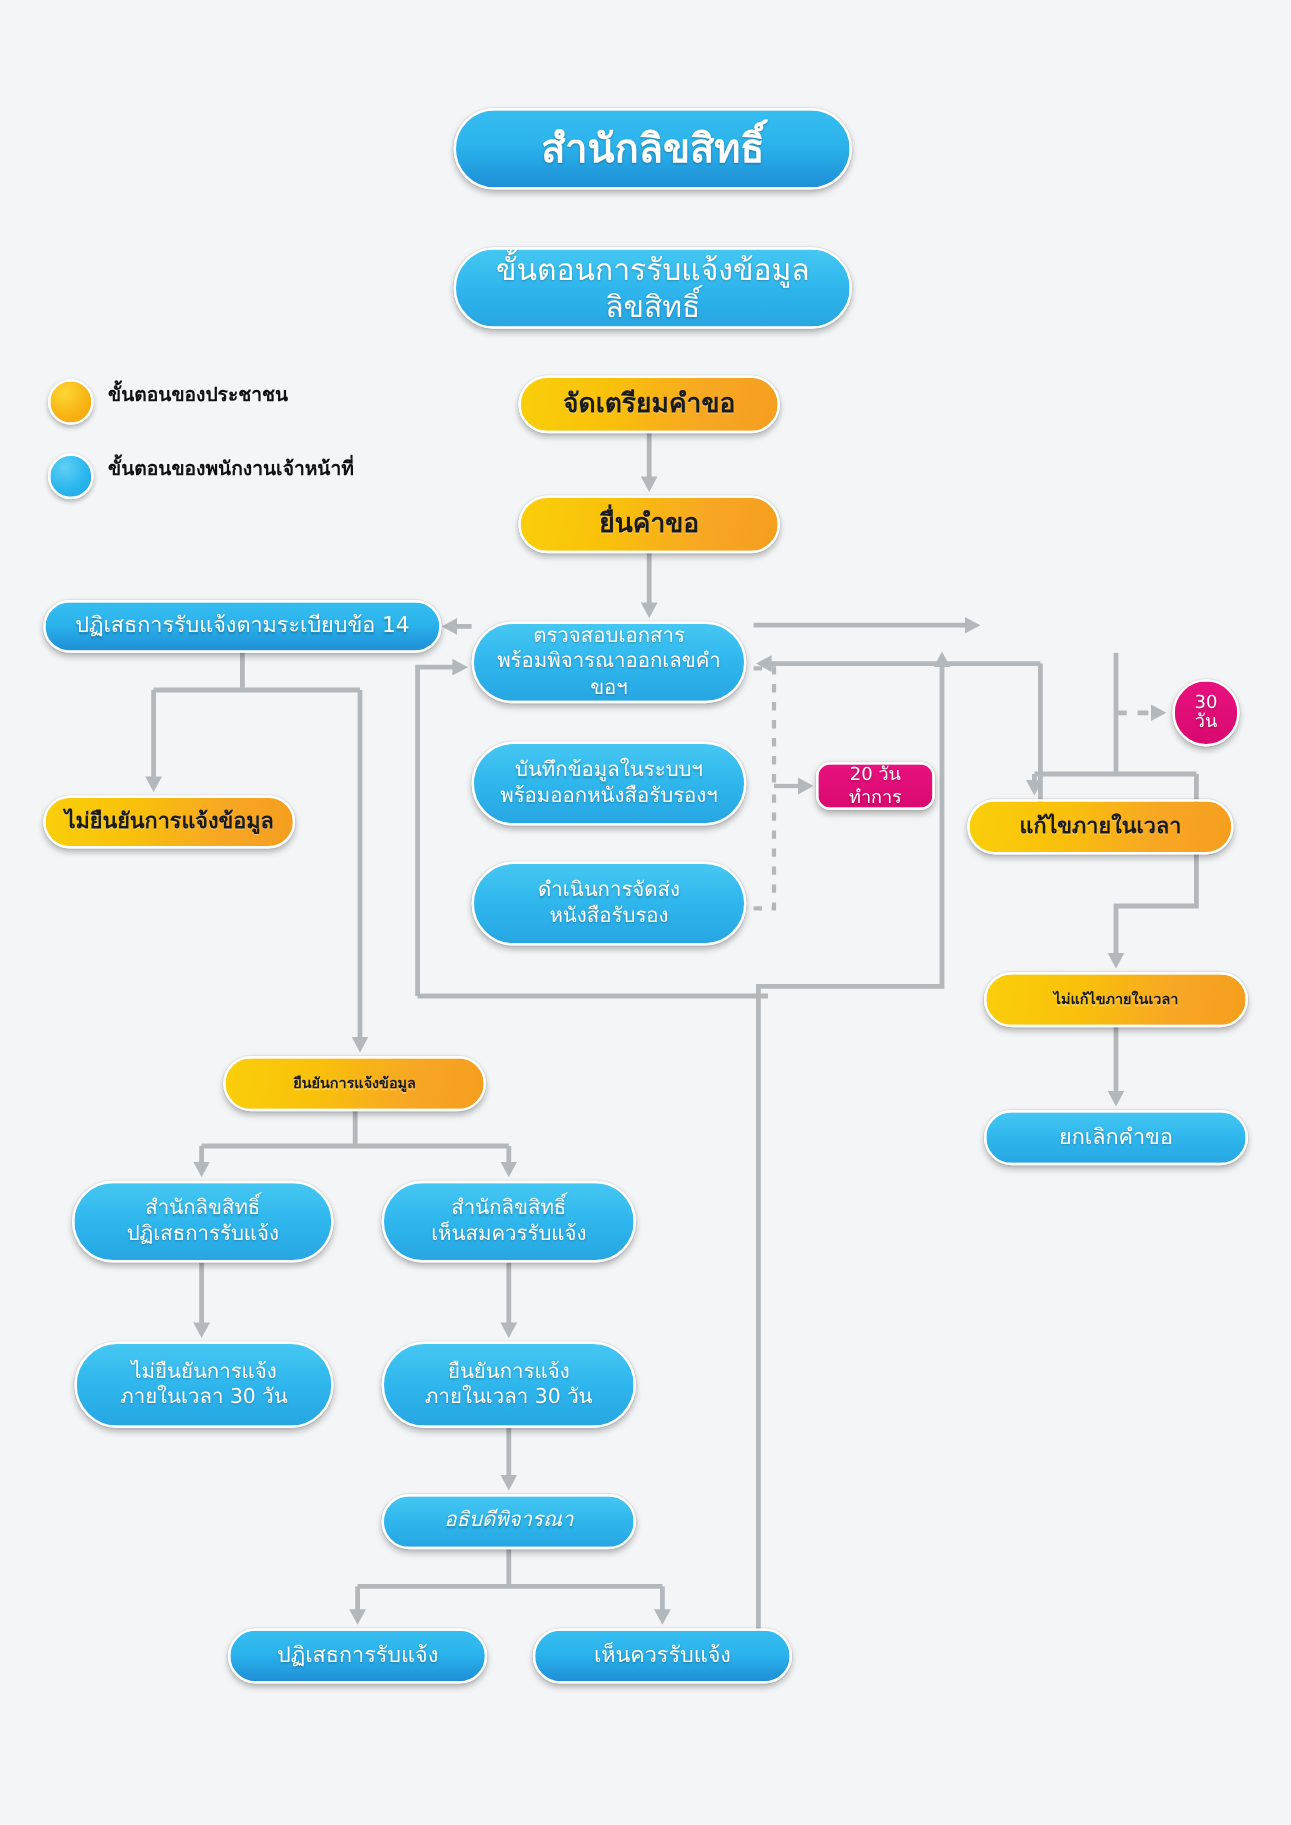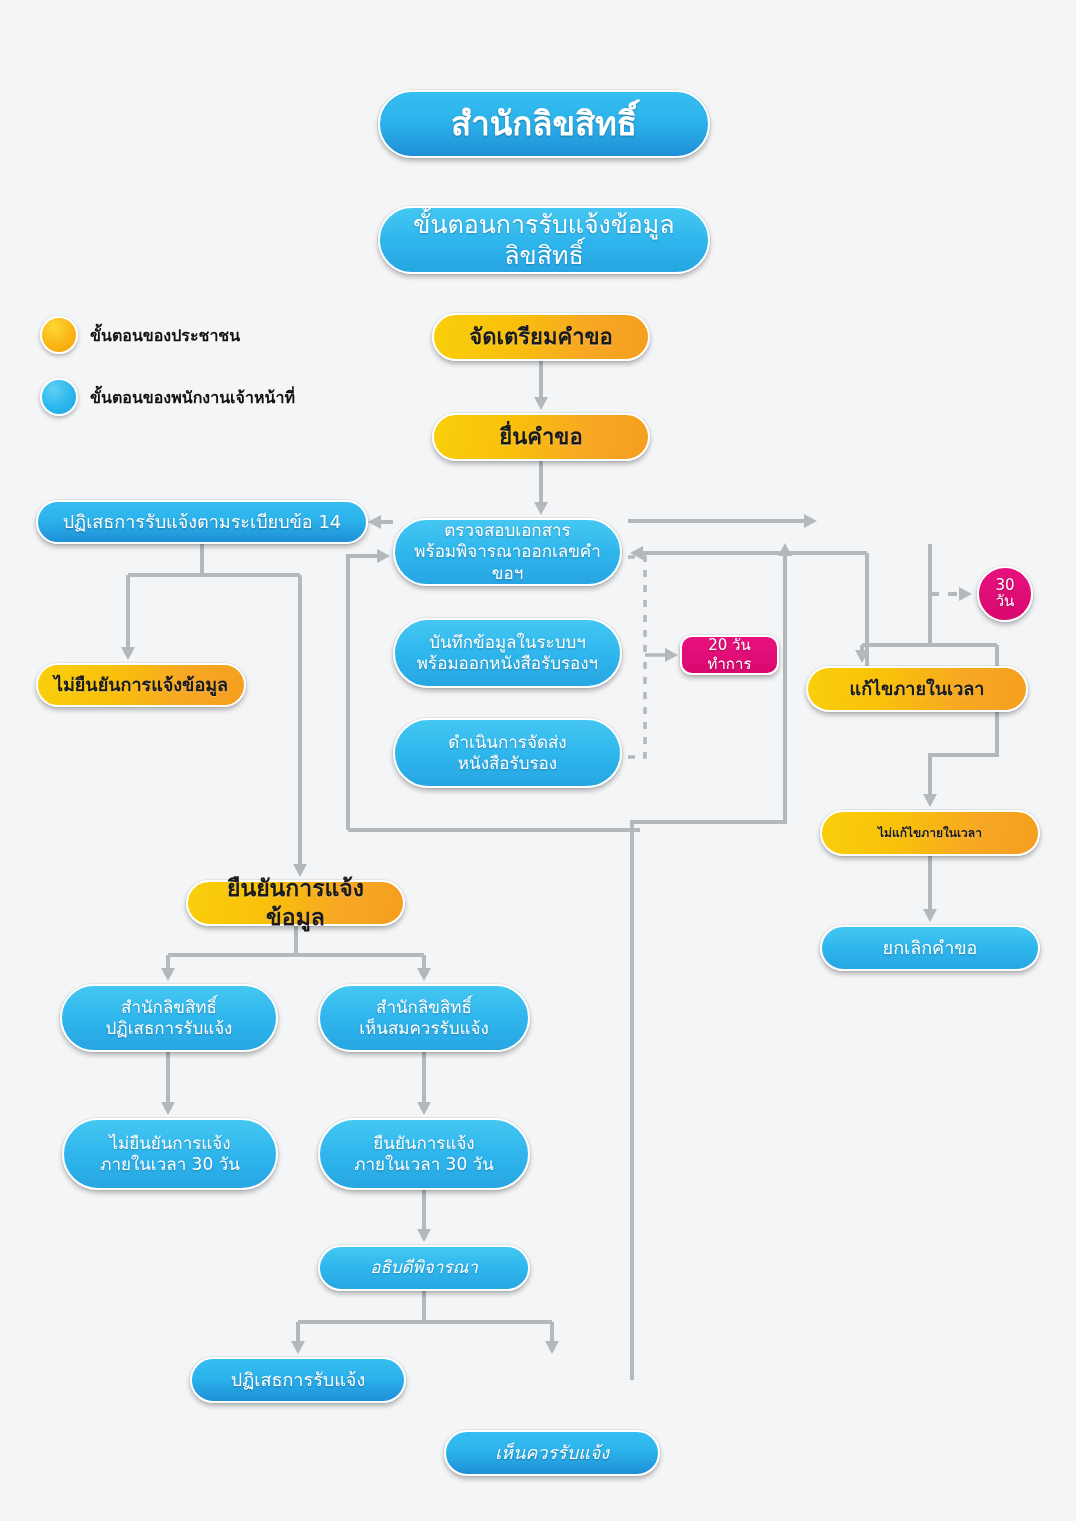--- a/index.html
+++ b/index.html
@@ -55,45 +55,45 @@
   
   #n-prepare{left:432px;top:313px;width:218px;height:48px;font-size:22px;}
   #n-submit{left:432px;top:413px;width:218px;height:48px;font-size:22px;}
   #n-check{left:393px;top:518px;width:229px;height:68px;font-size:17px;}
   #n-record{left:393px;top:618px;width:229px;height:70px;font-size:17px;}
   #n-deliver{left:393px;top:718px;width:229px;height:70px;font-size:17px;}
 
   
   #n-reject14{left:36px;top:500px;width:332px;height:44px;font-size:18px;}
   #n-noconfirm{left:36px;top:663px;width:210px;height:44px;font-size:18px;}
-  #n-confirm{left:186px;top:880px;width:219px;height:46px;font-size:23px;}
+  #n-confirm{left:186px;top:880px;width:219px;height:46px;font-size:12px;}
   #n-office-reject{left:60px;top:984px;width:218px;height:68px;font-size:17px;}
   #n-office-accept{left:318px;top:984px;width:212px;height:68px;font-size:17px;}
   #n-noconfirm30{left:62px;top:1118px;width:216px;height:72px;font-size:17px;}
   #n-confirm30{left:318px;top:1118px;width:212px;height:72px;font-size:17px;}
   #n-dg{left:318px;top:1245px;width:212px;height:46px;font-size:17px;font-style:italic;}
   #n-final-reject{left:190px;top:1357px;width:216px;height:46px;font-size:18px;}
-  #n-final-accept{left:444px;top:1430px;width:216px;height:46px;font-size:18px;font-style:italic;}
+  #n-final-accept{left:444px;top:1357px;width:216px;height:46px;font-size:18px;}
 
   
   #n-order-fix{left:820px;top:498px;width:220px;height:46px;font-size:18px;}
   #n-fix-in-time{left:806px;top:666px;width:222px;height:46px;font-size:18px;}
   #n-no-fix{left:820px;top:810px;width:220px;height:46px;font-size:12px;}
   #n-cancel{left:820px;top:925px;width:220px;height:46px;font-size:18px;text-align:center;}
 
   
   #b-20days{left:680px;top:635px;width:99px;height:40px;font-size:15px;border-radius:12px;text-align:center;}
   #b-30days{
     left:977px;top:566px;width:56px;height:56px;font-size:15px;border-radius:50%;
     line-height:1.05;
   }
 
   
   #legend{position:absolute;left:40px;top:316px;z-index:4;}
-  .legend-row{display:flex;align-items:center;margin-bottom:24px;}
+  .legend-row{display:flex;margin-bottom:24px;}
   .legend-dot{
     width:34px;height:34px;border-radius:50%;
     border:2px solid #ffffff;
     box-shadow:0 2px 4px rgba(0,0,0,.3);
     flex:0 0 auto;
   }
   .legend-dot.orange{background:radial-gradient(circle at 35% 28%,#fdd835 0%,#f9b514 55%,#f0a10d 100%);}
   .legend-dot.blue{background:radial-gradient(circle at 35% 28%,#5fd0f5 0%,#2bb7ee 55%,#1ea3df 100%);}
   .legend-label{
     margin-left:12px;font-size:16px;color:#111111;font-weight:bold;

